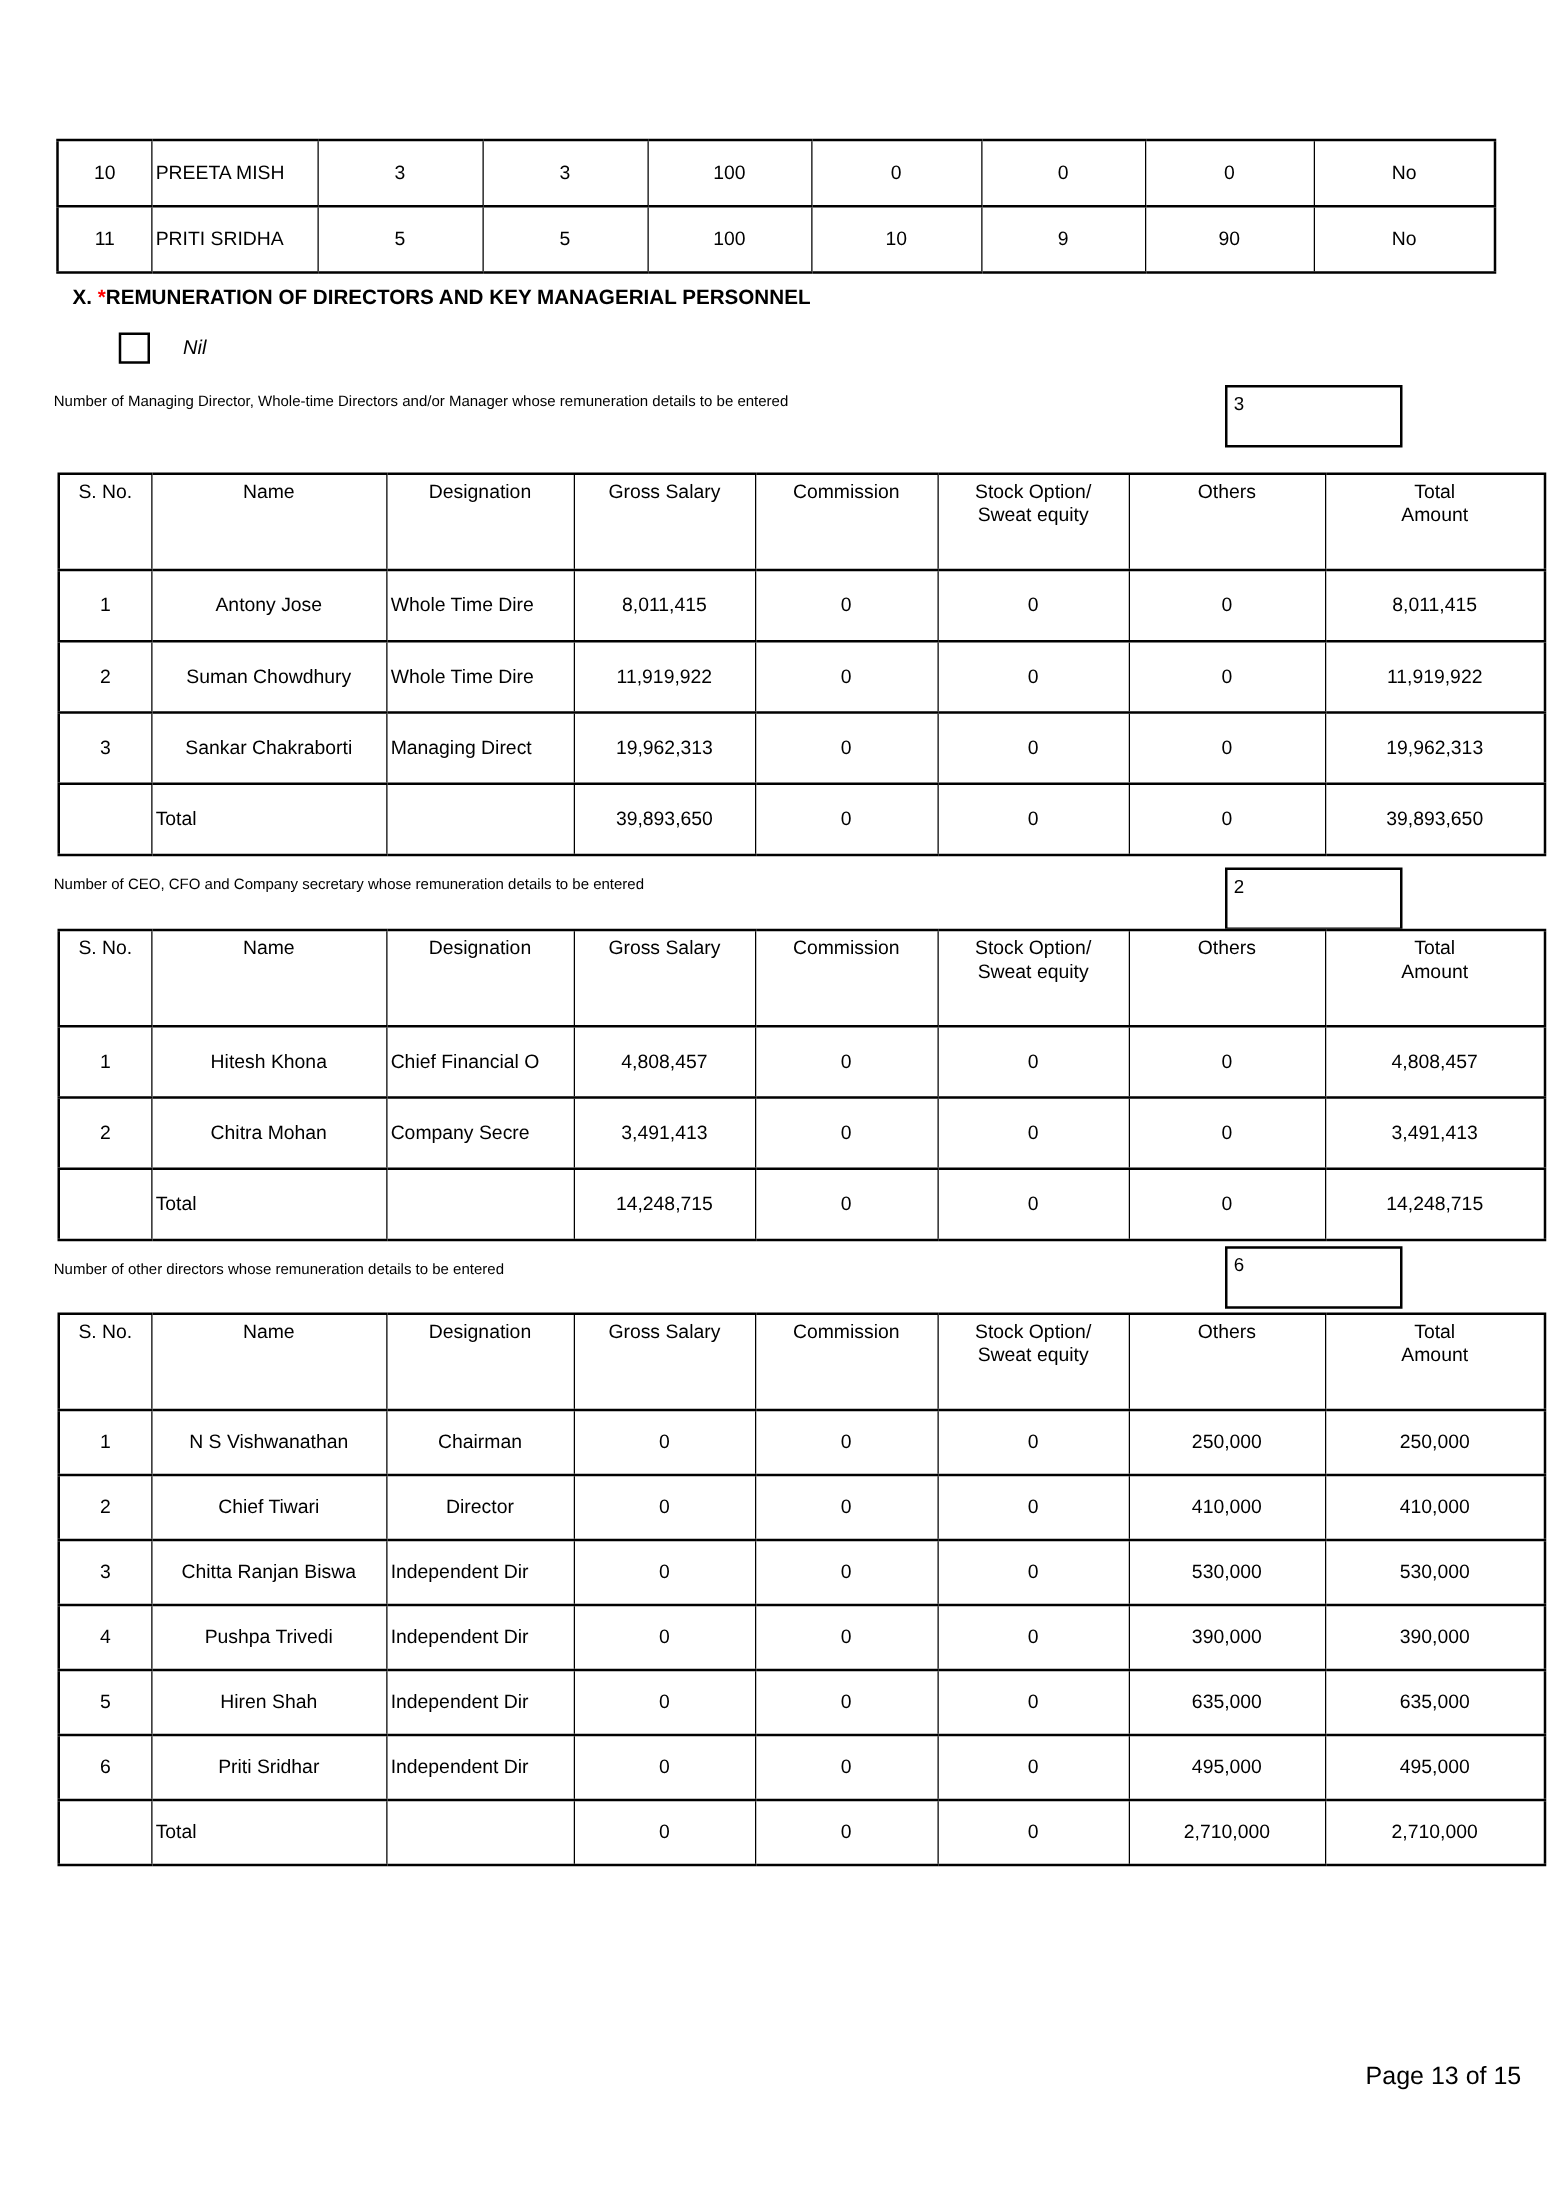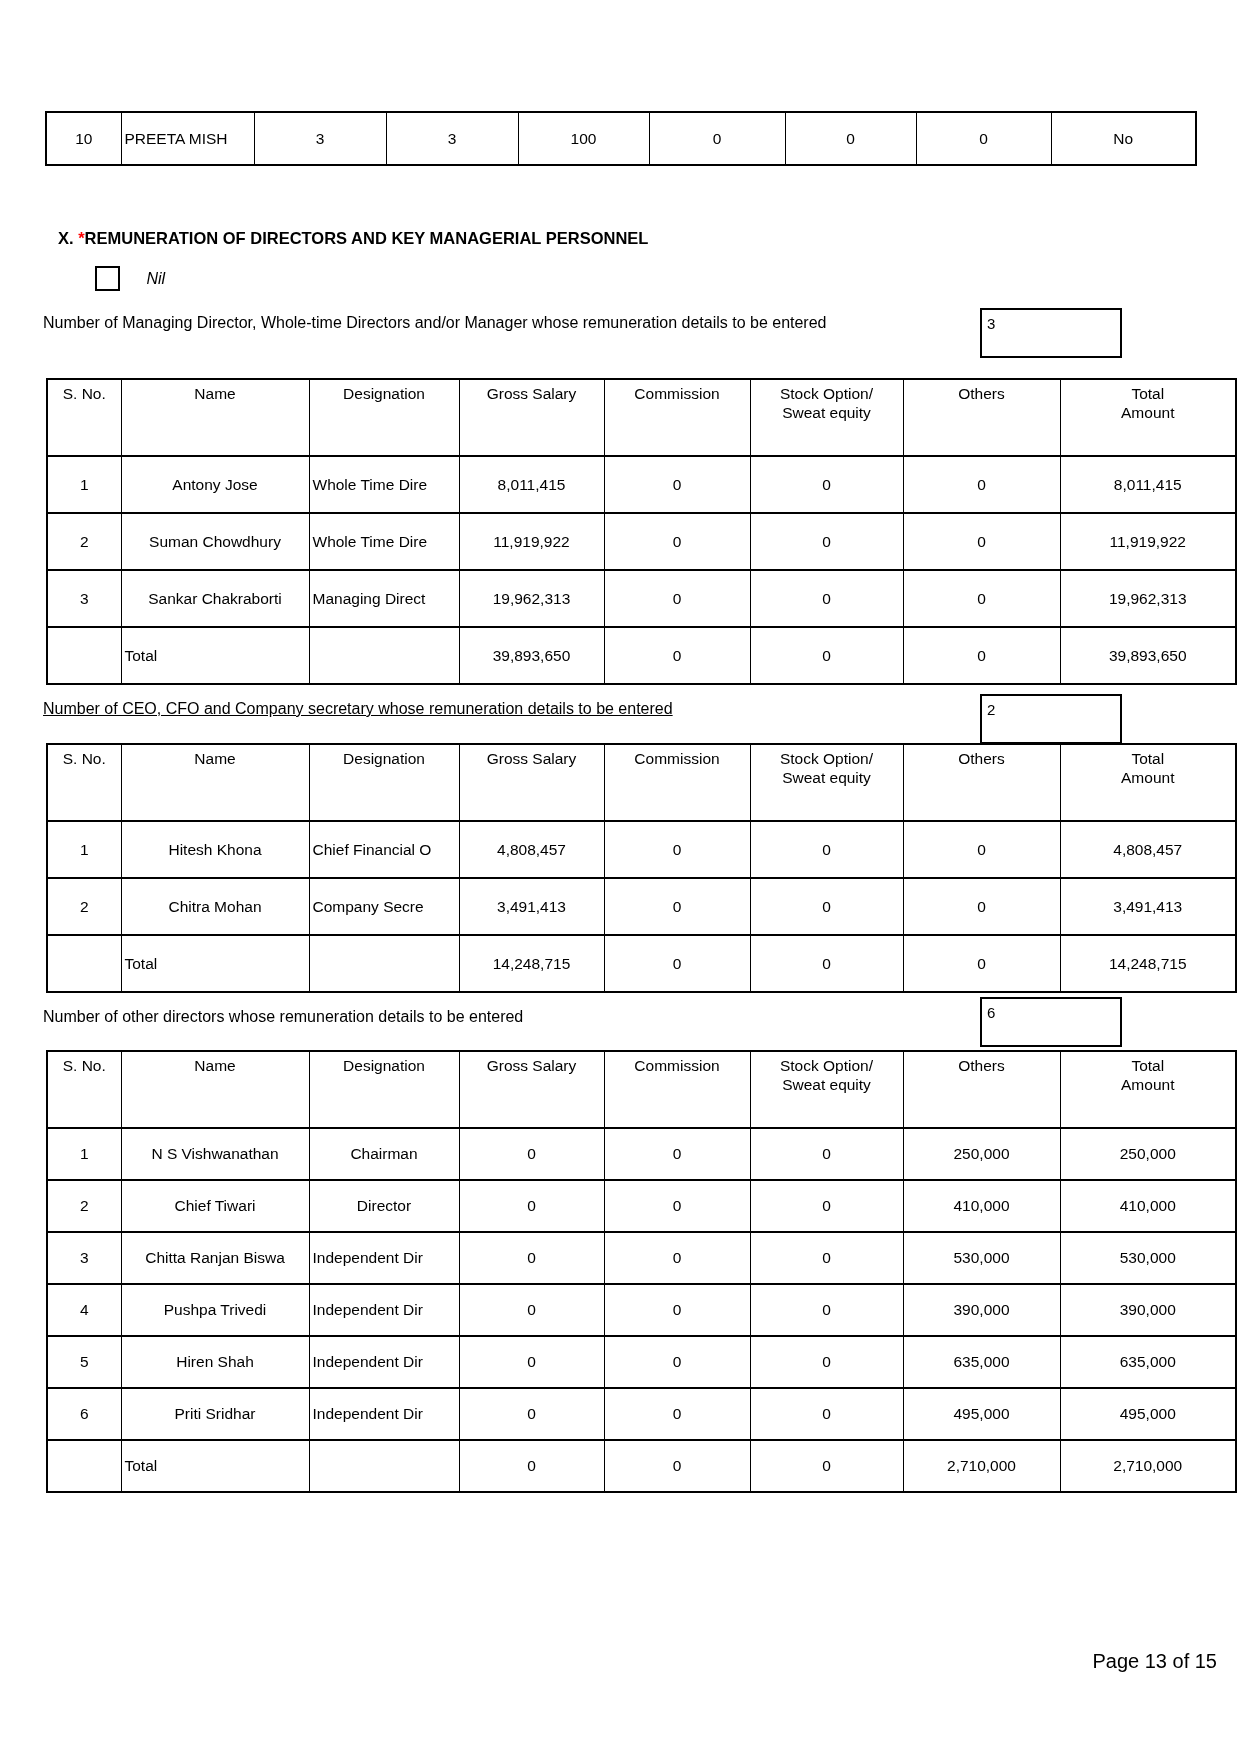--- a/index.html
+++ b/index.html
@@ -32,33 +32,33 @@
   #section-heading .ast { color:#ff0000; }
   #nil-row        { position:absolute; left:95px;  top:266px;font-style:italic;  }
   #nil-box {
     display:inline-block; width:21px; height:21px;
     border:2px solid #000; background:#fff; vertical-align:middle;
   }
   #nil-row .nil-label { font-size:16px; margin-left:22px; vertical-align:middle; }
 
   .block       { position:absolute; left:0; width:1241px; }
   #block1      { top:0; }
-  .block .blk-label { position:absolute; left:43px; font-size:16px; white-space:nowrap; }
+  .block .blk-label { position:absolute; left:43px; font-size:12px; white-space:nowrap; }
   .block .blk-count {
     position:absolute; left:980px; width:142px; height:50px;
     border:2px solid #000; box-sizing:border-box;
     font-size:15px; padding:5px 0 0 5px; background:#fff;
   }
   .block table { position:absolute; left:46px; width:1189px; }
 
   #block1 .blk-label { top:314px; }
   #block1 .blk-count { top:308px; }
   #block1 table      { top:378px; }
 
-  #block2 .blk-label { top:700px;text-decoration:underline; }
+  #block2 .blk-label { top:700px; }
   #block2 .blk-count { top:694px; }
   #block2 table      { top:743px; }
 
   #block3 .blk-label { top:1008px;text-align:center; }
   #block3 .blk-count { top:997px; }
   #block3 table      { top:1050px; }
 
   #page-footer {
     position:absolute; top:1650px; left:1024px; width:193px;
     text-align:right; font-size:20px;
@@ -82,20 +82,31 @@
     <tbody>
       <tr style="height: 53px;">
         <td>10</td>
         <td class="cell-left">PREETA MISH</td>
         <td>3</td>
         <td>3</td>
         <td>100</td>
         <td>0</td>
         <td>0</td>
         <td>0</td>
+        <td>No</td>
+      </tr>
+      <tr style="height: 53px;">
+        <td>11</td>
+        <td class="cell-left">PRITI SRIDHA</td>
+        <td>5</td>
+        <td>5</td>
+        <td>100</td>
+        <td>10</td>
+        <td>9</td>
+        <td>90</td>
         <td>No</td>
       </tr>
     </tbody>
   </table>
 
 <div id="section-heading">
   <span>X.</span>
   <span class="ast">*</span><span>REMUNERATION OF DIRECTORS AND KEY MANAGERIAL PERSONNEL</span>
 </div>
 

